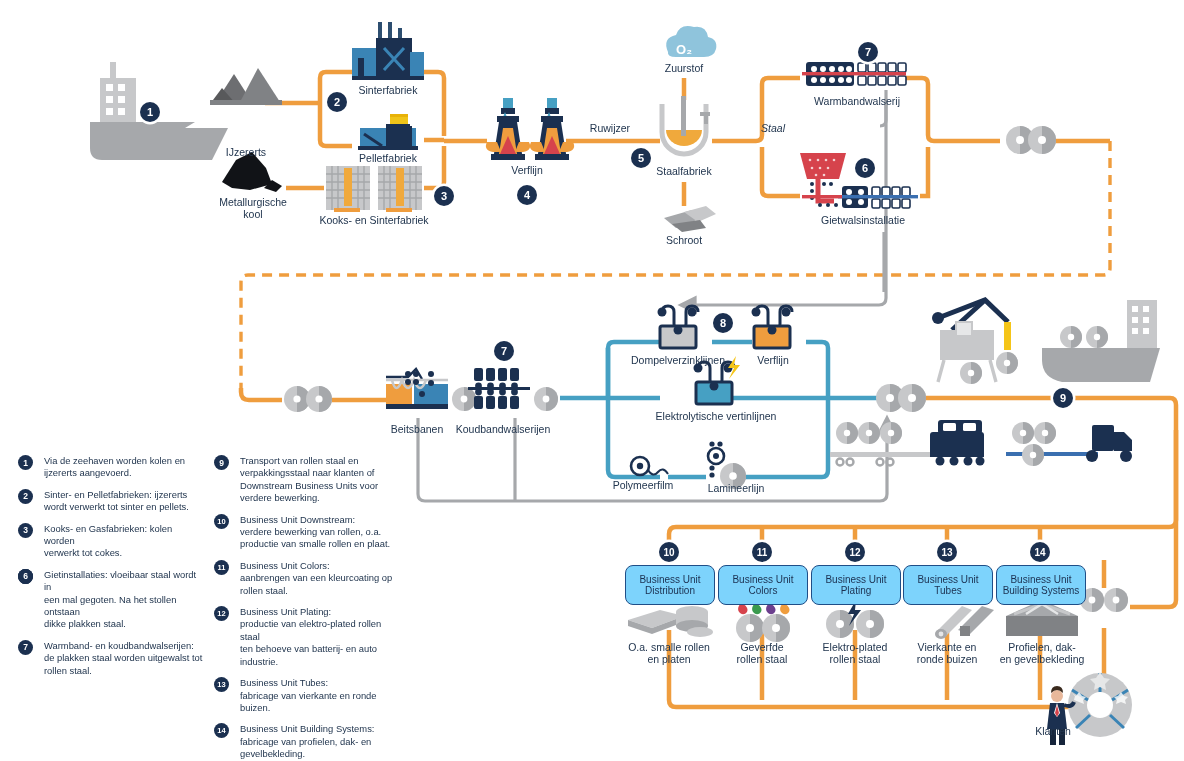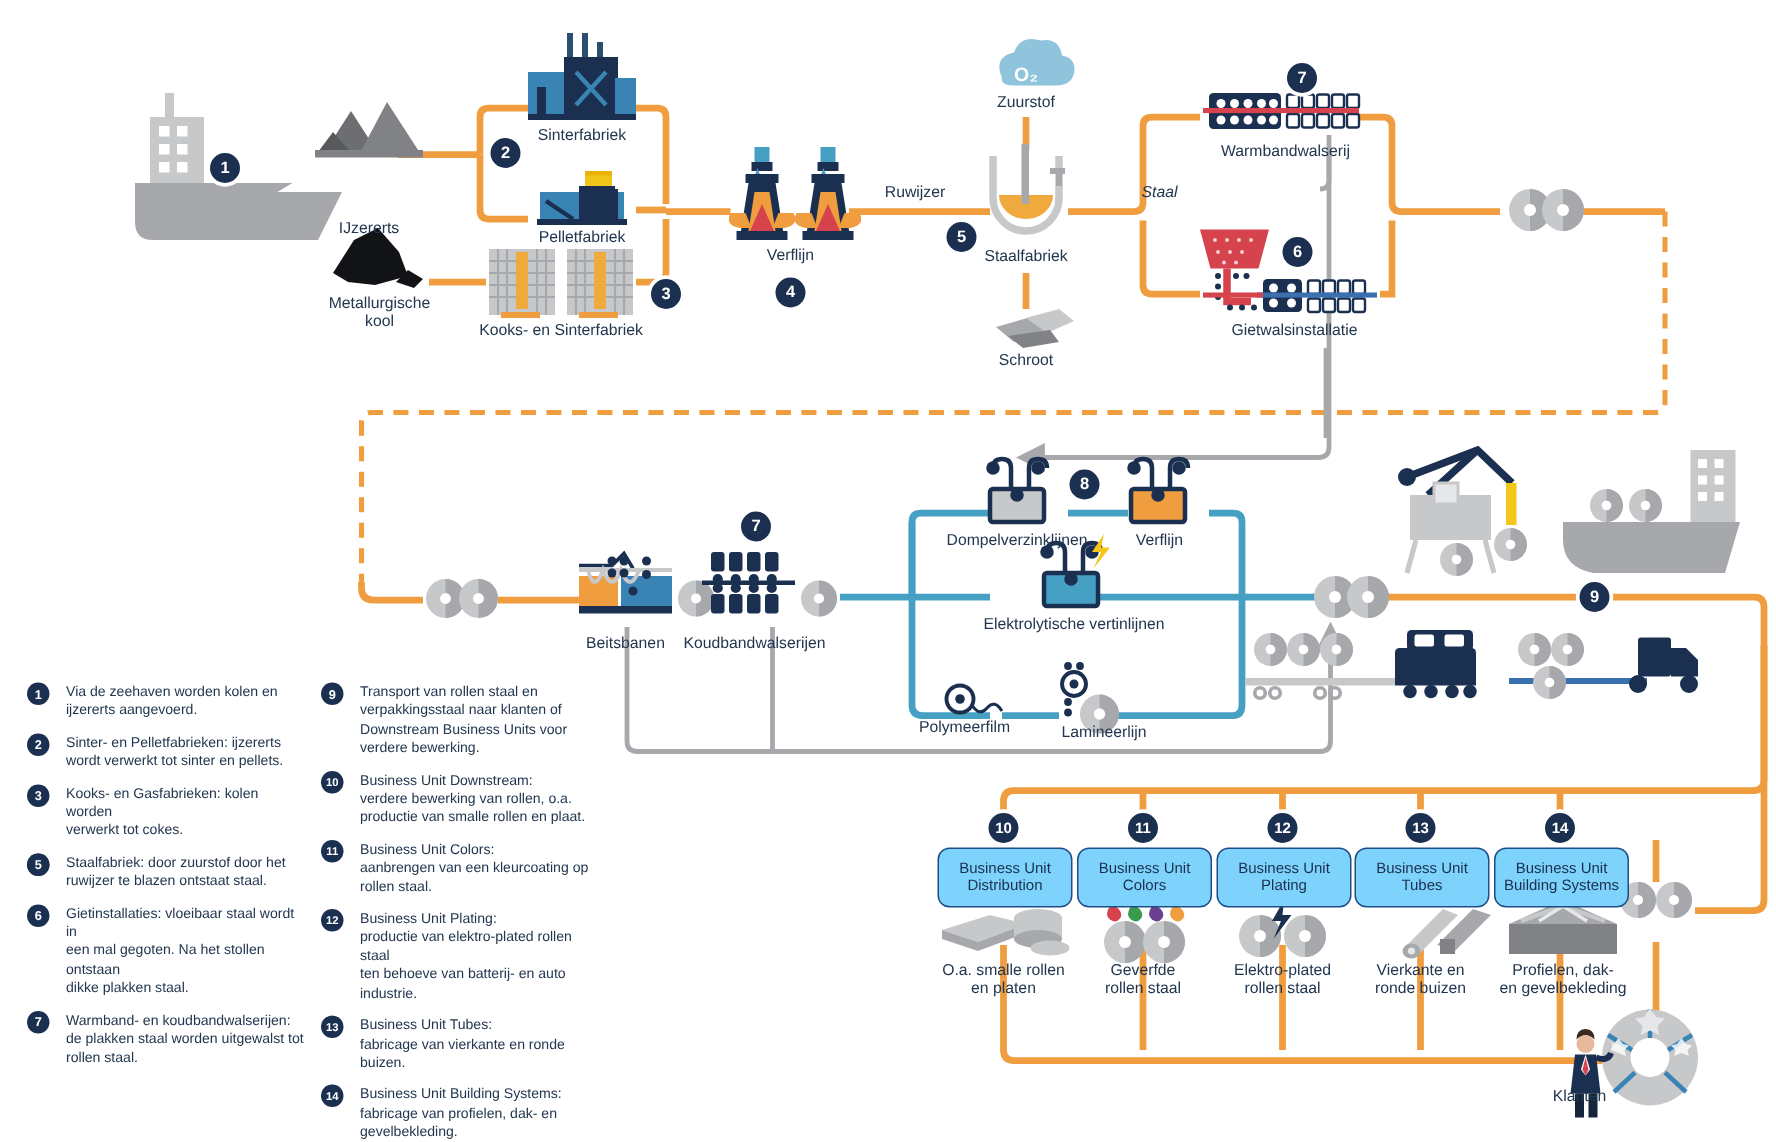--- a/index.html
+++ b/index.html
@@ -748,22 +748,20 @@
         <div class="lg-item">
           <div class="lg-num">3</div>
           <div class="lg-txt">Kooks- en Gasfabrieken: kolen worden
 verwerkt tot cokes.</div>
         </div>
         <div class="lg-item">
           <div class="lg-num">4</div>
         </div>
         <div class="lg-item">
           <div class="lg-num">5</div>
-          <div class="lg-txt">Staalfabriek: door zuurstof door het
-ruwijzer te blazen ontstaat staal.</div>
         </div>
         <div class="lg-item">
           <div class="lg-num">6</div>
           <div class="lg-txt">Gietinstallaties: vloeibaar staal wordt in
 een mal gegoten. Na het stollen ontstaan
 dikke plakken staal.</div>
         </div>
         <div class="lg-item">
           <div class="lg-num">7</div>
           <div class="lg-txt">Warmband- en koudbandwalserijen:

